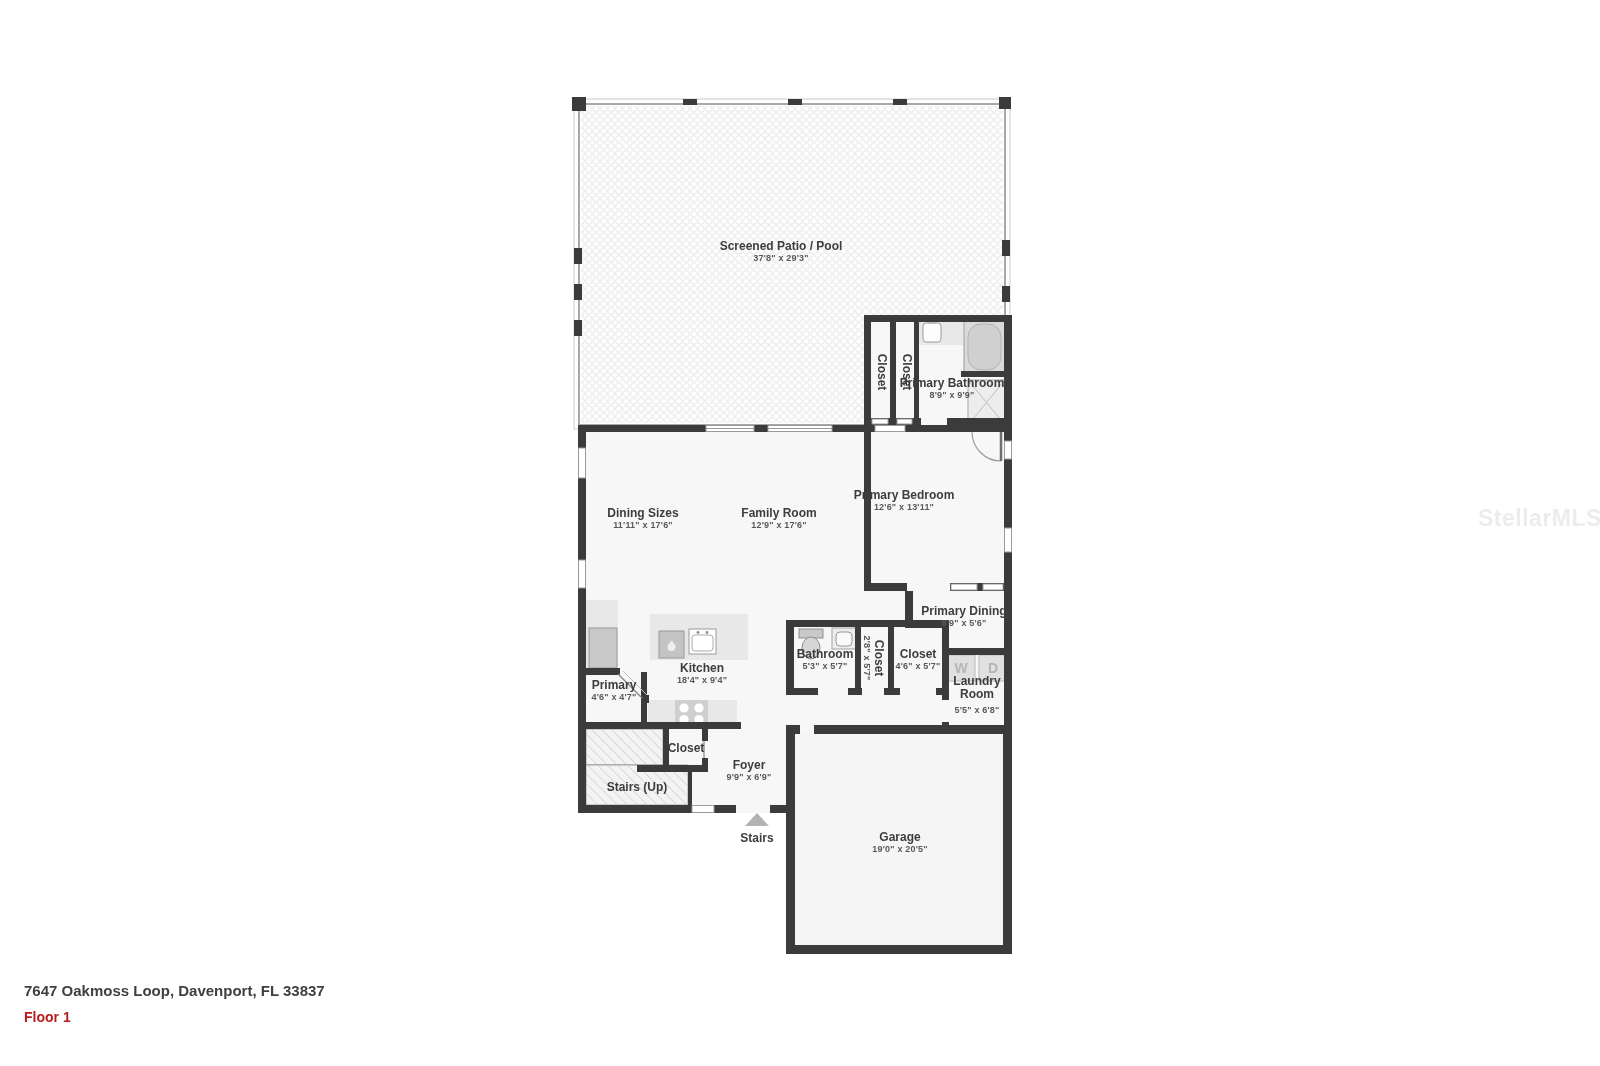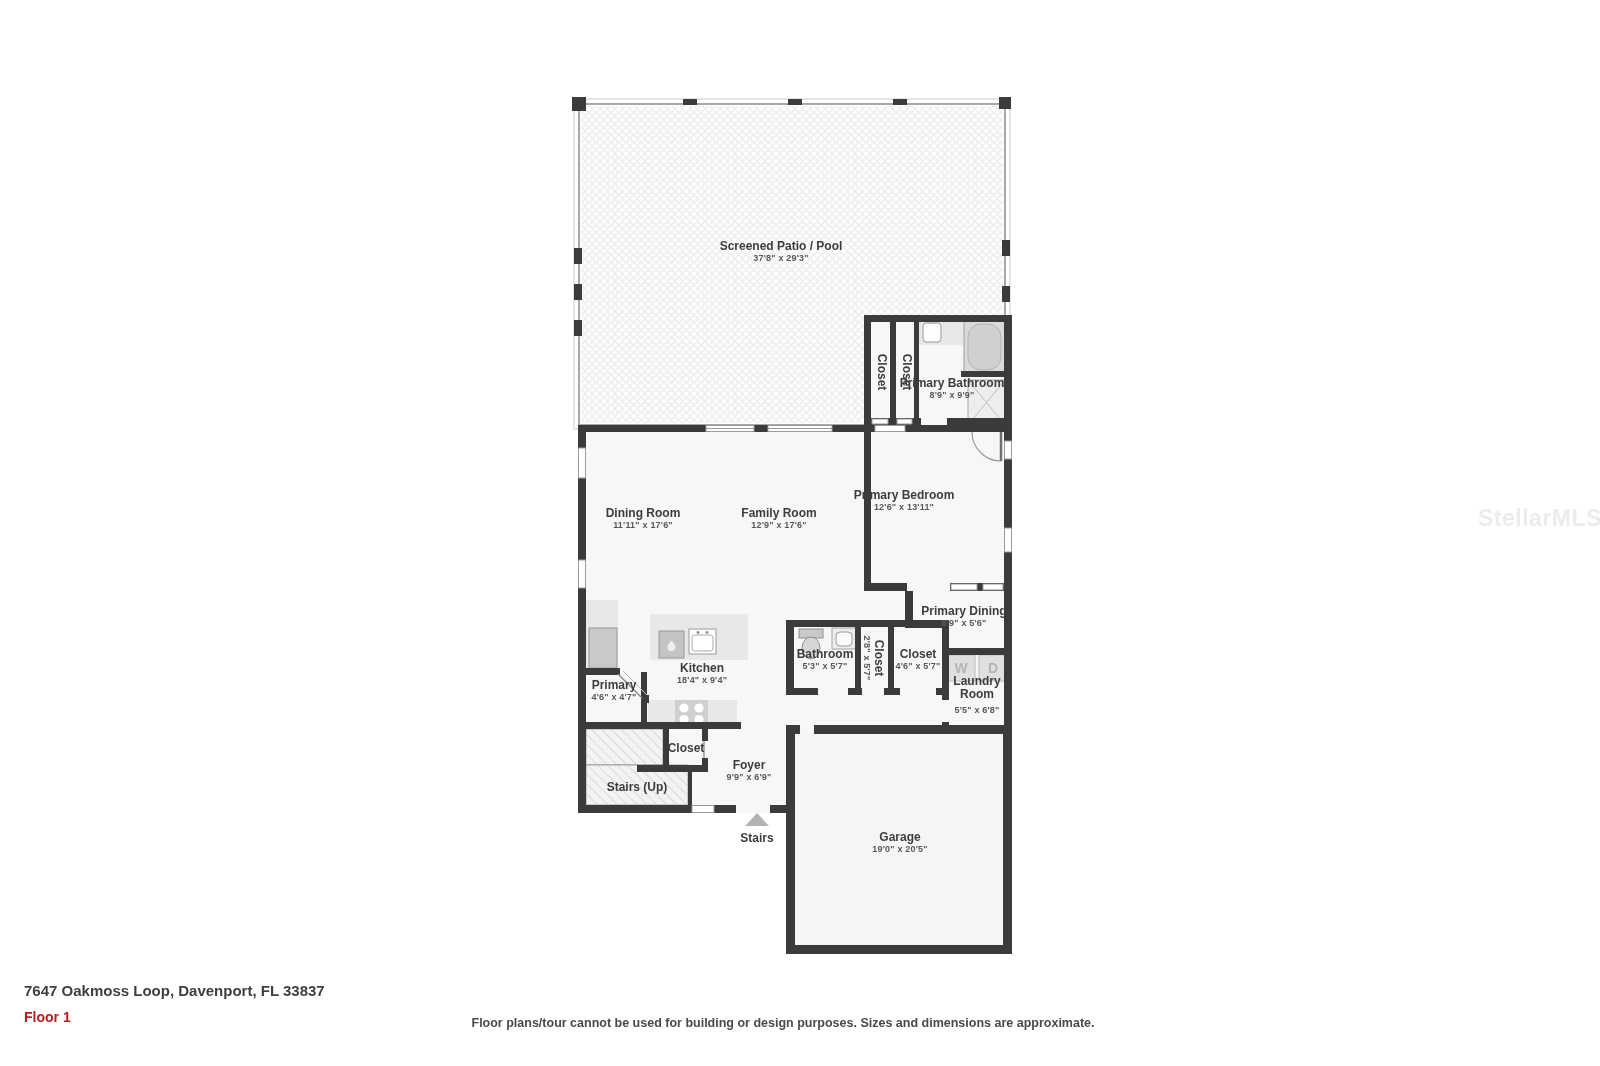--- a/index.html
+++ b/index.html
@@ -213,21 +213,21 @@
   <span class="rname">Primary Bathroom</span>
   <span class="rdim">8'9" x 9'9"</span>
 </div>
 <div class="rlabel rot" style="left:881px;top:372px">
   <span class="rname">Closet</span>
 </div>
 <div class="rlabel rot" style="left:906px;top:372px">
   <span class="rname">Closet</span>
 </div>
 <div class="rlabel" style="left:643px;top:519px">
-  <span class="rname">Dining Room</span>
+  <span class="rname">Dining Sizes</span>
   <span class="rdim">11'11" x 17'6"</span>
 </div>
 <div class="rlabel" style="left:779px;top:519px">
   <span class="rname">Family Room</span>
   <span class="rdim">12'9" x 17'6"</span>
 </div>
 <div class="rlabel" style="left:904px;top:501px">
   <span class="rname">Primary Bedroom</span>
   <span class="rdim">12'6" x 13'11"</span>
 </div>
@@ -273,15 +273,14 @@
   <span class="rname">Stairs</span>
 </div>
 <div class="rlabel" style="left:900px;top:843px">
   <span class="rname">Garage</span>
   <span class="rdim">19'0" x 20'5"</span>
 </div>
 
 <div class="watermark">StellarMLS</div>
 <div class="footer-address">7647 Oakmoss Loop, Davenport, FL 33837</div>
 <div class="footer-floor">Floor 1</div>
-<div class="footer-disclaimer">Floor plans/tour cannot be used for building or design purposes. Sizes and dimensions are approximate.</div>
 
 </div>
 
 </body></html>

